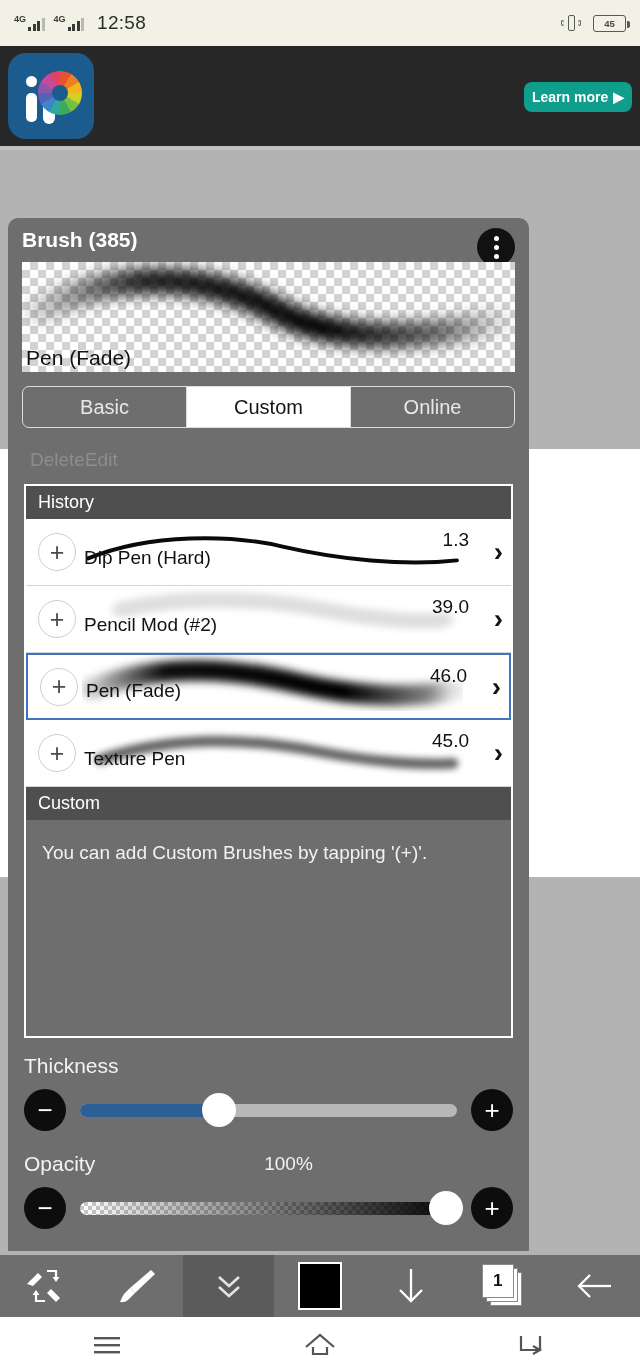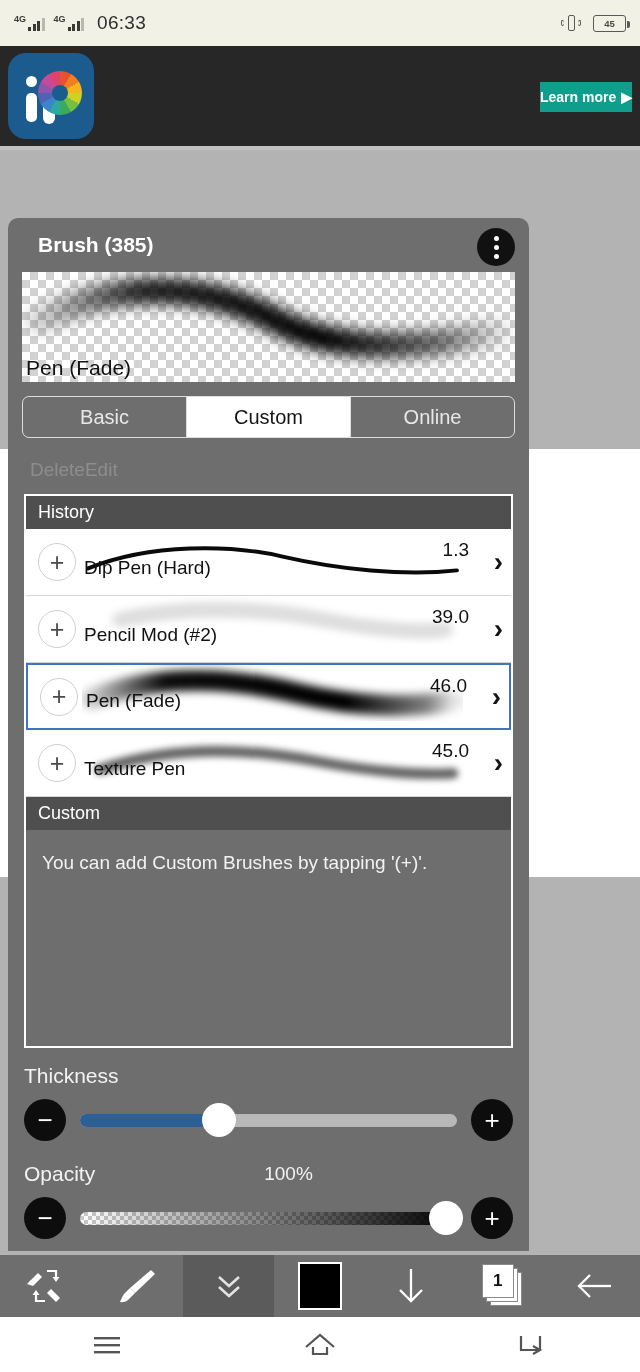--- a/index.html
+++ b/index.html
@@ -50,32 +50,32 @@
   .ad-logo .p-stem{ position:absolute; left:35px; top:27px; width:12px; height:44px; background:#fff; border-radius:6px;}
   .ad-logo .wheel{ position:absolute; left:30px; top:18px; width:44px; height:44px; border-radius:50%;
      background:conic-gradient(#e8512f 0 8.33%,#ef8022 0 16.6%,#f3b61d 0 25%,#cfd125 0 33.3%,#74c045 0 41.6%,
        #3aaa5c 0 50%,#2fa9a0 0 58.3%,#3b86c9 0 66.6%,#5163b4 0 75%,#8f55ab 0 83.3%,#c6499b 0 91.6%,#e0436a 0 100%);}
   .ad-logo .wheel:after{ content:""; position:absolute; left:14px; top:14px; width:16px; height:16px; border-radius:50%; background:#1c5b8e;}
   .ad-text{ flex:1; min-width:0; }
   .ad-l1{ color:#fff; font-size:31px; font-weight:700; line-height:1.05; letter-spacing:-.4px; white-space:nowrap;}
   .ad-l2row{ display:flex; align-items:center; gap:8px; margin-top:2px;}
   .ad-l2{ color:#f0f0f0; font-size:27px; line-height:1.05; white-space:nowrap;}
   .ad-cta{ margin-left:auto; background:#0f9e8c; color:#fff; font-size:14px; font-weight:700;
-           padding:7px 0; border-radius:0; white-space:nowrap; display:flex; align-items:flex-start; gap:5px;}
+           padding:7px 8px; border-radius:8px; white-space:nowrap; display:flex; align-items:flex-start; gap:5px;}
 
   
   .appbg{ position:absolute; top:150px; left:0; width:640px; height:1105px; background:#b3b3b3;}
   .canvas{ position:absolute; top:449px; left:0; width:640px; height:428px; background:#fff;}
 
   
   .panel{
     position:absolute; top:218px; left:8px; width:521px; height:1033px;
     background:#6e6e6e; border-radius:10px 10px 0 0;
   }
-  .panel-head{ height:54px; display:flex; align-items:center; padding:0 30px; position:relative;}
+  .panel-head{ height:44px; display:flex; align-items:center; padding:0 14px; position:relative;}
   .panel-title{ color:#fff; font-size:21px; font-weight:700;}
   .dots-btn{ position:absolute; right:14px; top:10px; width:38px; height:38px; border-radius:50%;
     background:#111; display:flex; flex-direction:column; align-items:center; justify-content:center; gap:4px;}
   .dots-btn i{ width:5px; height:5px; border-radius:50%; background:#fff; display:block;}
 
   .preview{
     margin:0 14px; height:110px; position:relative; overflow:hidden;
     background-color:#fff;
     background-image:
       linear-gradient(45deg,#d2d2d2 25%,transparent 25%,transparent 75%,#d2d2d2 75%),
@@ -162,21 +162,21 @@
     </div>
     <div class="sig">
       <span class="g">4G</span>
       <span class="bars">
           <i></i>
           <i></i>
           <i></i>
           <i></i>
         </span>
     </div>
-    <span class="sb-time">06:33</span>
+    <span class="sb-time">12:58</span>
   </div>
   <div class="sb-right">
     <div class="vibr">
       <span class="w1"></span>
         <span class="ph"></span>
         <span class="w2"></span>
     </div>
     <div class="batt">
       <span>45</span>
     </div>

